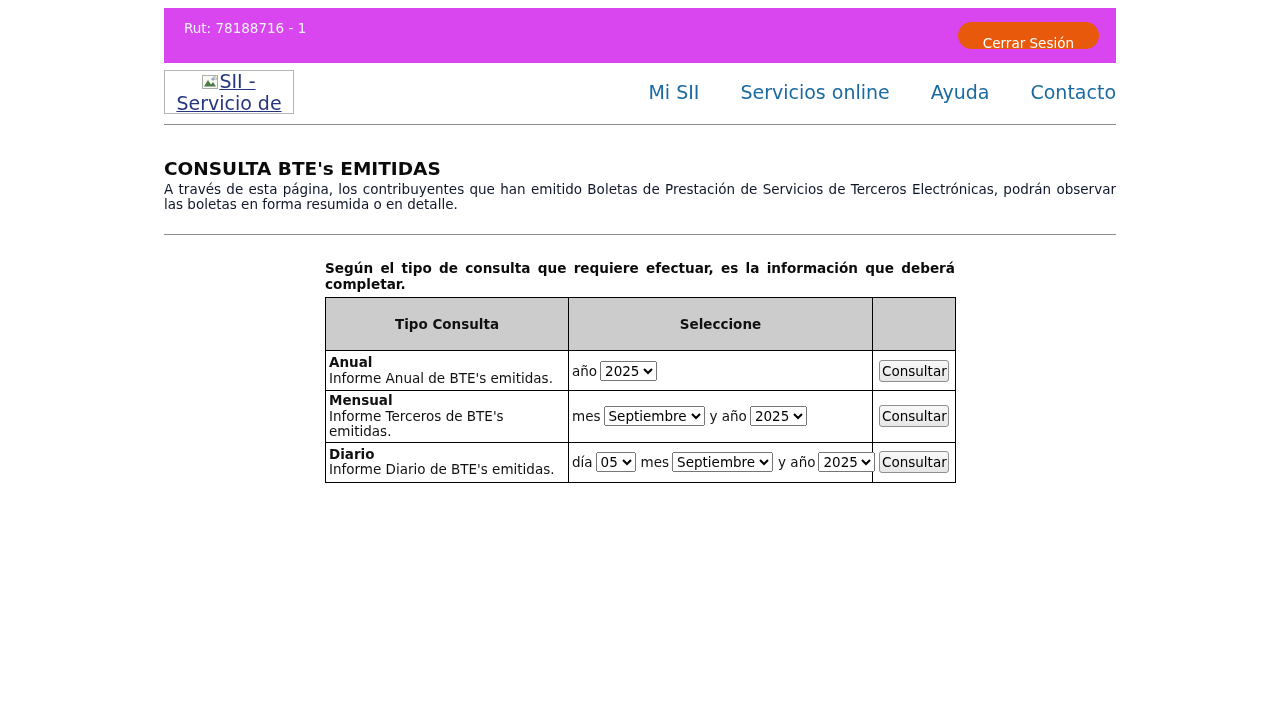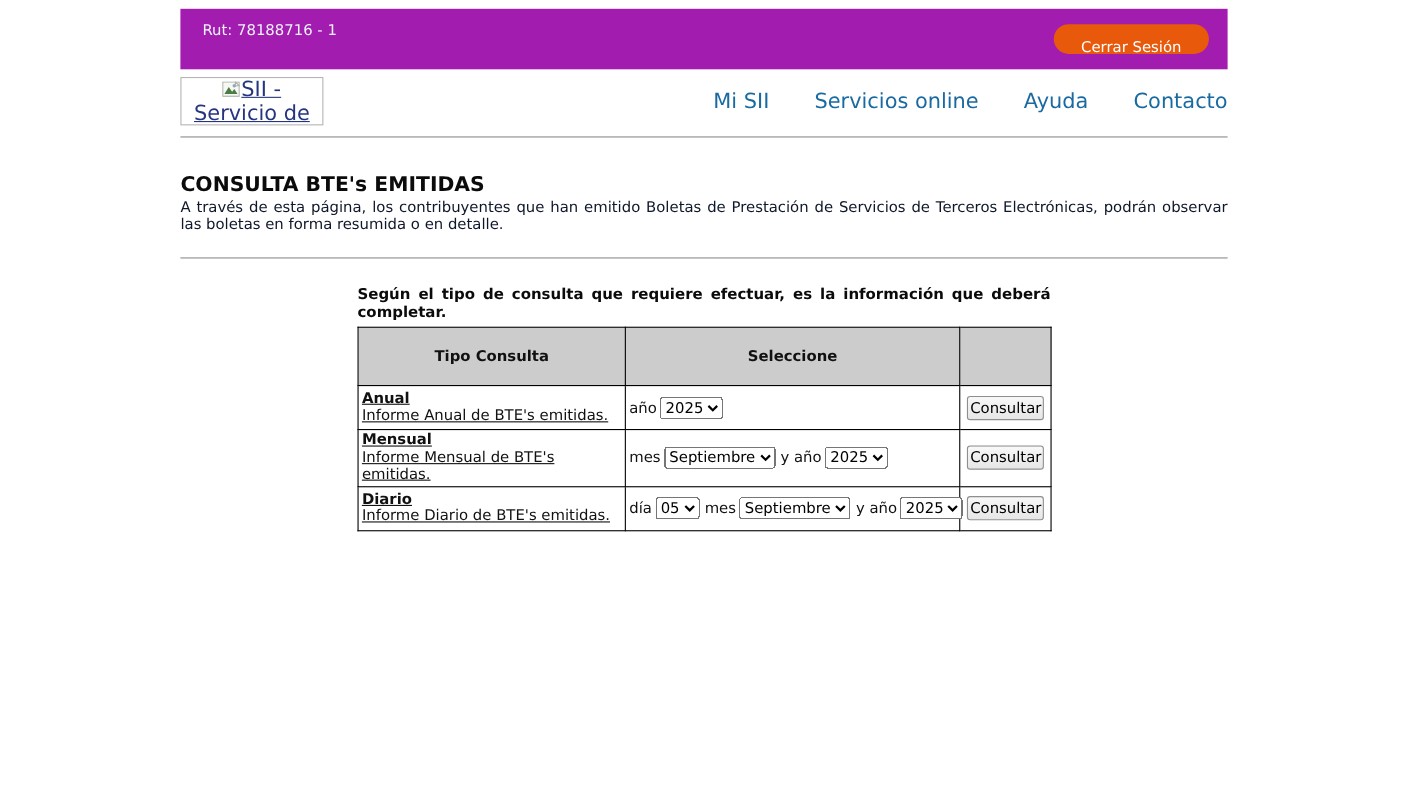--- a/index.html
+++ b/index.html
@@ -6,21 +6,21 @@
   html, body { margin: 0; padding: 0; background: #ffffff; }
   body {
     width: 1280px; height: 720px; overflow: hidden;
     font-family: "DejaVu Sans", "Liberation Sans", sans-serif;
     color: #111;
   }
   .page { width: 952px; margin: 0 auto; }
 
   
   .topbar {
-    margin-top: 8px; height: 55px; background: #a21caf; position: relative;
+    margin-top: 8px; height: 55px; background: #d946ef; position: relative;
   }
   .topbar .rut {
     position: absolute; left: 20px; top: 12px;
     color: #eef3f8; font-size: 13.5px;
   }
   .logout-btn {
     position: absolute; right: 17px; top: 14px;
     height: 27px; padding: 13px 25px;
     background: #e8590c; color: #ffffff;
     border: none; border-radius: 14px;
@@ -67,21 +67,21 @@
   }
   .consulta-table th, .consulta-table td { border: 1px solid #000; }
   .consulta-table th {
     background: #cccccc; font-weight: bold; height: 22px;
     text-align: center; padding: 18px; font-size: 13.5px;
   }
   .col-tipo { width: 243px; }
   .col-sel  { width: 304px; }
   .col-act  { width: 83px; }
   .consulta-table td { height: 40px; vertical-align: middle; }
-  td.tipo-cell { padding: 2px 3px; line-height: 15.5px; text-decoration: underline; }
+  td.tipo-cell { padding: 2px 3px; line-height: 15.5px; }
   td.tipo-cell .tipo-name { font-weight: bold; }
   td.sel-cell { padding: 2px 3px; white-space: nowrap; }
   td.sel-cell label { margin-right: 3px; }
   td.sel-cell select { margin-right: 5px; font-size: 13.5px; font-family: inherit; }
   td.act-cell { padding: 6px; text-align: center; }
   .consultar-btn {
     width: 100%; padding: 2px 2px;
     background: linear-gradient(#f8f8f8, #e6e6e6);
     border: 1px solid #8f8f8f; border-radius: 3px;
     font-size: 13.5px; font-family: inherit; color: #000; cursor: pointer;
@@ -143,21 +143,21 @@
             <label>año</label><select><option>2025</option></select>
           </td>
           <td class="act-cell">
             <button class="consultar-btn">Consultar</button>
           </td>
         </tr>
 
         <tr>
           <td class="tipo-cell">
             <span class="tipo-name">Mensual</span><br>
-            <span>Informe Mensual de BTE's emitidas.</span>
+            <span>Informe Terceros de BTE's emitidas.</span>
           </td>
           <td class="sel-cell">
             <label>mes</label><select><option>Septiembre</option></select><label>y año</label><select><option>2025</option></select>
           </td>
           <td class="act-cell">
             <button class="consultar-btn">Consultar</button>
           </td>
         </tr>
 
         <tr>

